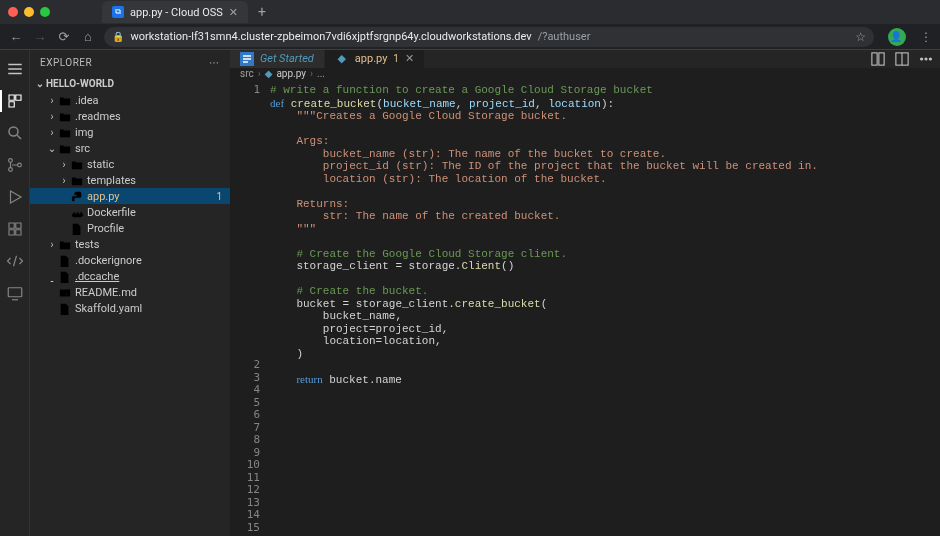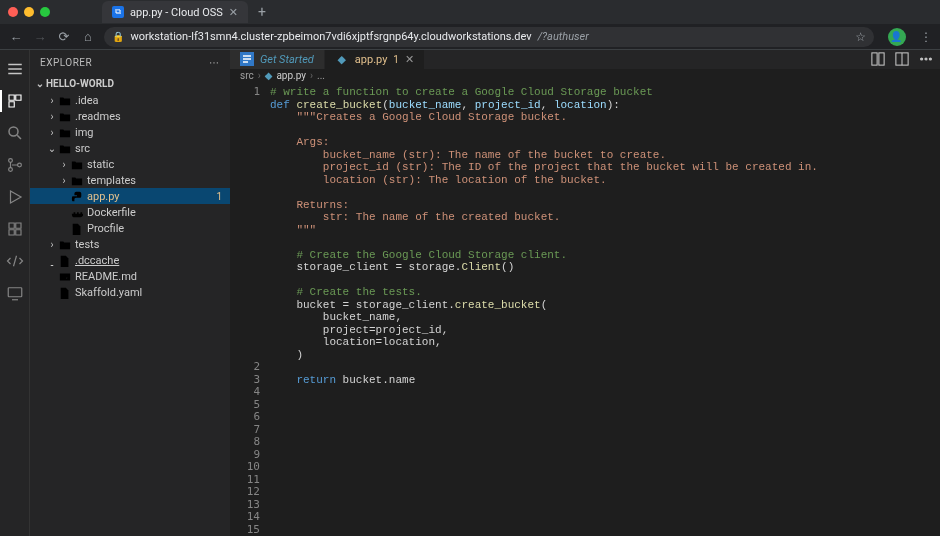--- a/index.html
+++ b/index.html
@@ -12,21 +12,21 @@
   .tl.red{background:#ff5f56;} .tl.yel{background:#ffbd2e;} .tl.grn{background:#27c93f;}
   .browser-tab { height:22px; display:flex; align-items:center; gap:6px; background:#35363a; border-radius:6px 6px 0 0; padding:0 10px; font-size:11px; color:#e8eaed; margin-left:40px; }
   .browser-tab .vbadge { width:12px; height:12px; background:#1a73e8; border-radius:2px; display:flex; align-items:center; justify-content:center; font-size:8px; color:#fff; }
   .tab-close { color:#9aa0a6; font-size:11px; }
   .new-tab { color:#9aa0a6; font-size:14px; margin-left:10px; }
   .addrbar { height:26px; display:flex; align-items:center; padding:0 8px; gap:8px; background:#202124; border-bottom:1px solid #3c4043; }
   .nav-ico { width:16px; height:16px; display:flex; align-items:center; justify-content:center; color:#9aa0a6; font-size:13px; }
   .omnibox { flex:1; display:flex; align-items:center; height:20px; background:#303134; border-radius:10px; padding:0 8px; color:#bdc1c6; font-size:11px; gap:6px; }
   .omnibox .lock { font-size:10px; }
   .omnibox .host { color:#e8eaed;text-align:center; }
-  .omnibox .path { color:#9aa0a6;font-style:italic; }
+  .omnibox .path { color:#9aa0a6; }
   .star { color:#9aa0a6; font-size:12px; margin-left:6px; }
   .avatar { width:18px; height:18px; border-radius:50%; background:#34a853; display:flex; align-items:center; justify-content:center; font-size:10px; color:#062e12; font-weight:bold; margin-left:6px; }
   .kebab { color:#9aa0a6; font-size:12px; margin-left:6px; }
 
   
   .vscode { display:flex; height:486px; background:#737373; }
   .activity-bar { width:30px; background:#252526; display:flex; flex-direction:column; align-items:center; padding-top:8px; gap:10px; border-right:1px solid #333; }
   .act-ico { width:22px; height:22px; display:flex; align-items:center; justify-content:center; color:#858585; }
   .act-ico.active { color:#fff; position:relative; }
   .act-ico.active::before { content:""; position:absolute; left:-4px; top:0; bottom:0; width:2px; background:#fff; }
@@ -63,21 +63,21 @@
   .tb-ico svg{width:14px;height:14px;stroke:#c5c5c5;fill:none;stroke-width:1.2;}
 
   .breadcrumb { height:18px; display:flex; align-items:center; padding:0 10px; font-size:10px; color:#a0a0a0; gap:4px; }
   .breadcrumb .sep { color:#666; }
   .breadcrumb .crumb.active { color:#ccc; }
 
   .code-area { flex:1; display:flex; font-family: Menlo, Consolas, "Courier New", monospace; font-size:11px; line-height:12.5px; }
   .gutter { width:40px; text-align:right; color:#858585; padding:4px 10px 0 0; user-select:none; }
   .code { flex:1; padding:4px 0 0 0; white-space:pre; color:#d4d4d4; overflow:hidden; }
   .tok-comment { color:#6a9955; }
-  .tok-kw { color:#569cd6; }
+  .tok-kw { color:#569cd6;font-family:Liberation Serif, serif; }
   .tok-fn { color:#dcdcaa; }
   .tok-str { color:#ce9178; }
   .tok-param { color:#9cdcfe; }
 </style>
 </head>
 <body>
 
 <svg width="0" height="0" style="position:absolute">
   <defs>
     <g id="i-folder">
@@ -255,20 +255,27 @@
               <use href="#i-file"></use>
             </svg></span>
           <span>Procfile</span>
         </div>
         <div class="node" style="padding-left: 16px;">
           <span class="chev">›</span>
           <span class="ico folder"><svg viewBox="0 0 14 14">
               <use href="#i-folder"></use>
             </svg></span>
           <span>tests</span>
+        </div>
+        <div class="node" style="padding-left: 16px;">
+          <span class="chev">&nbsp;</span>
+          <span class="ico file"><svg viewBox="0 0 14 14">
+              <use href="#i-file"></use>
+            </svg></span>
+          <span>.dockerignore</span>
         </div>
         <div class="node" style="padding-left: 16px; text-decoration: underline;">
           <span class="chev">&nbsp;</span>
           <span class="ico file"><svg viewBox="0 0 14 14">
               <use href="#i-file"></use>
             </svg></span>
           <span>.dccache</span>
         </div>
         <div class="node" style="padding-left: 16px; text-align: right;">
           <span class="chev">&nbsp;</span>
@@ -383,21 +390,21 @@
 <span class="tok-str">        project_id (str): The ID of the project that the bucket will be created in.</span>
 <span class="tok-str">        location (str): The location of the bucket.</span>
 
 <span class="tok-str">    Returns:</span>
 <span class="tok-str">        str: The name of the created bucket.</span>
 <span class="tok-str">    """</span>
 
     <span class="tok-comment"># Create the Google Cloud Storage client.</span>
     storage_client = storage.<span class="tok-fn">Client</span>()
 
-    <span class="tok-comment"># Create the tests.</span>
+    <span class="tok-comment"># Create the bucket.</span>
     bucket = storage_client.<span class="tok-fn">create_bucket</span>(
         bucket_name,
         project=project_id,
         location=location,
     )
 
     <span class="tok-kw">return</span> bucket.name
 
 
 

